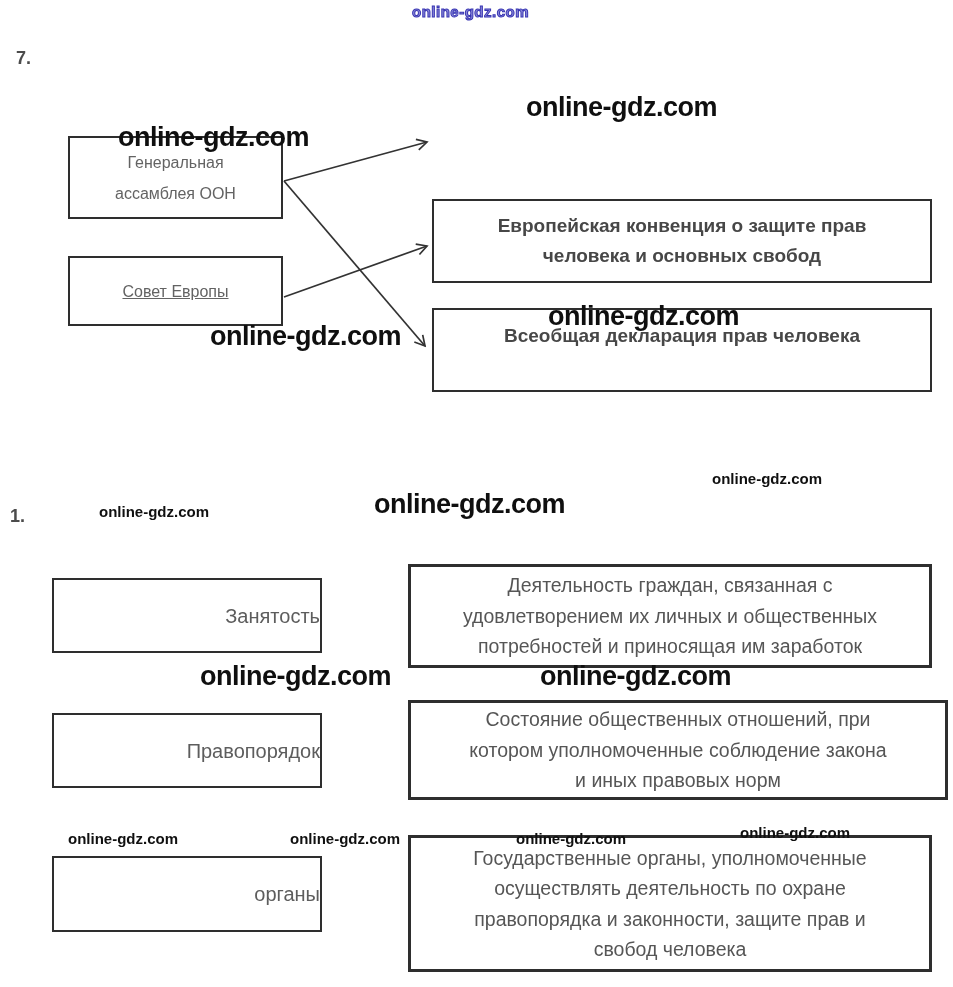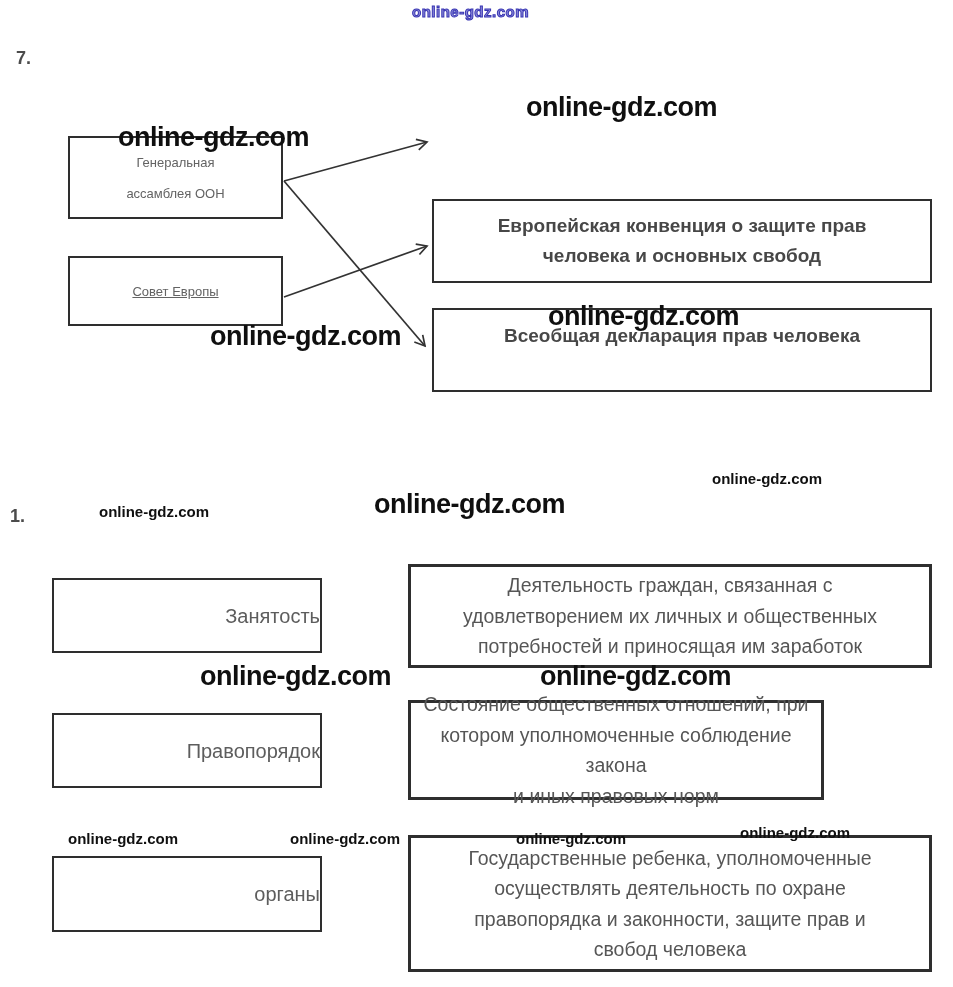--- a/index.html
+++ b/index.html
@@ -5,21 +5,21 @@
   html,body{margin:0;padding:0;background:#ffffff;}
   #page{
     position:relative;width:953px;height:987px;background:#ffffff;overflow:hidden;
     font-family:"Liberation Sans", sans-serif;
   }
   .box{
     position:absolute;box-sizing:border-box;border:2px solid #2e2e2e;
     display:flex;flex-direction:column;align-items:center;justify-content:center;
     text-align:center;z-index:1;background:transparent;
   }
-  .d1-left{font-size:13px;color:#636363;line-height:31px;}
+  .d1-left{font-size:16px;color:#636363;line-height:31px;}
   .d1-right{font-size:19px;font-weight:600;color:#474747;line-height:30px;}
   .top-align{justify-content:flex-start;padding-top:11px;}
   .d2-term{font-size:20px;color:#5d5d5d;line-height:30px;border-width:2.5px;align-items:flex-end;}
   .d2-def{font-size:19.5px;color:#565656;line-height:30.5px;border-width:3px;padding:4px 10px;}
   .wm-big{
     position:absolute;font-weight:700;font-size:27px;color:#0f0f0f;
     letter-spacing:-0.5px;white-space:nowrap;z-index:3;
   }
   .wm-small{
     position:absolute;font-weight:700;font-size:15px;color:#101010;
@@ -91,29 +91,29 @@
   </div>
   <div class="box d2-def" style="left:408px;top:564px;width:524px;height:104px;">
     <div>Деятельность граждан, связанная с</div>
     <div>удовлетворением их личных и общественных</div>
     <div>потребностей и приносящая им заработок</div>
   </div>
 
   <div class="box d2-term" style="left:52px;top:713px;width:270px;height:75px;">
     <div>Правопорядок</div>
   </div>
-  <div class="box d2-def" style="left:408px;top:700px;width:416px;height:100px;">
+  <div class="box d2-def" style="left:408px;top:700px;width:540px;height:100px;">
     <div>Состояние общественных отношений, при</div>
     <div>котором уполномоченные соблюдение закона</div>
     <div>и иных правовых норм</div>
   </div>
 
   <div class="box d2-term" style="left:52px;top:856px;width:270px;height:76px;">
     <div>органы</div>
   </div>
   <div class="box d2-def" style="left:408px;top:835px;width:524px;height:137px;">
-    <div>Государственные ребенка, уполномоченные</div>
+    <div>Государственные органы, уполномоченные</div>
     <div>осуществлять деятельность по охране</div>
     <div>правопорядка и законности, защите прав и</div>
     <div>свобод человека</div>
   </div>
 
 </div>
 
 </body></html>

